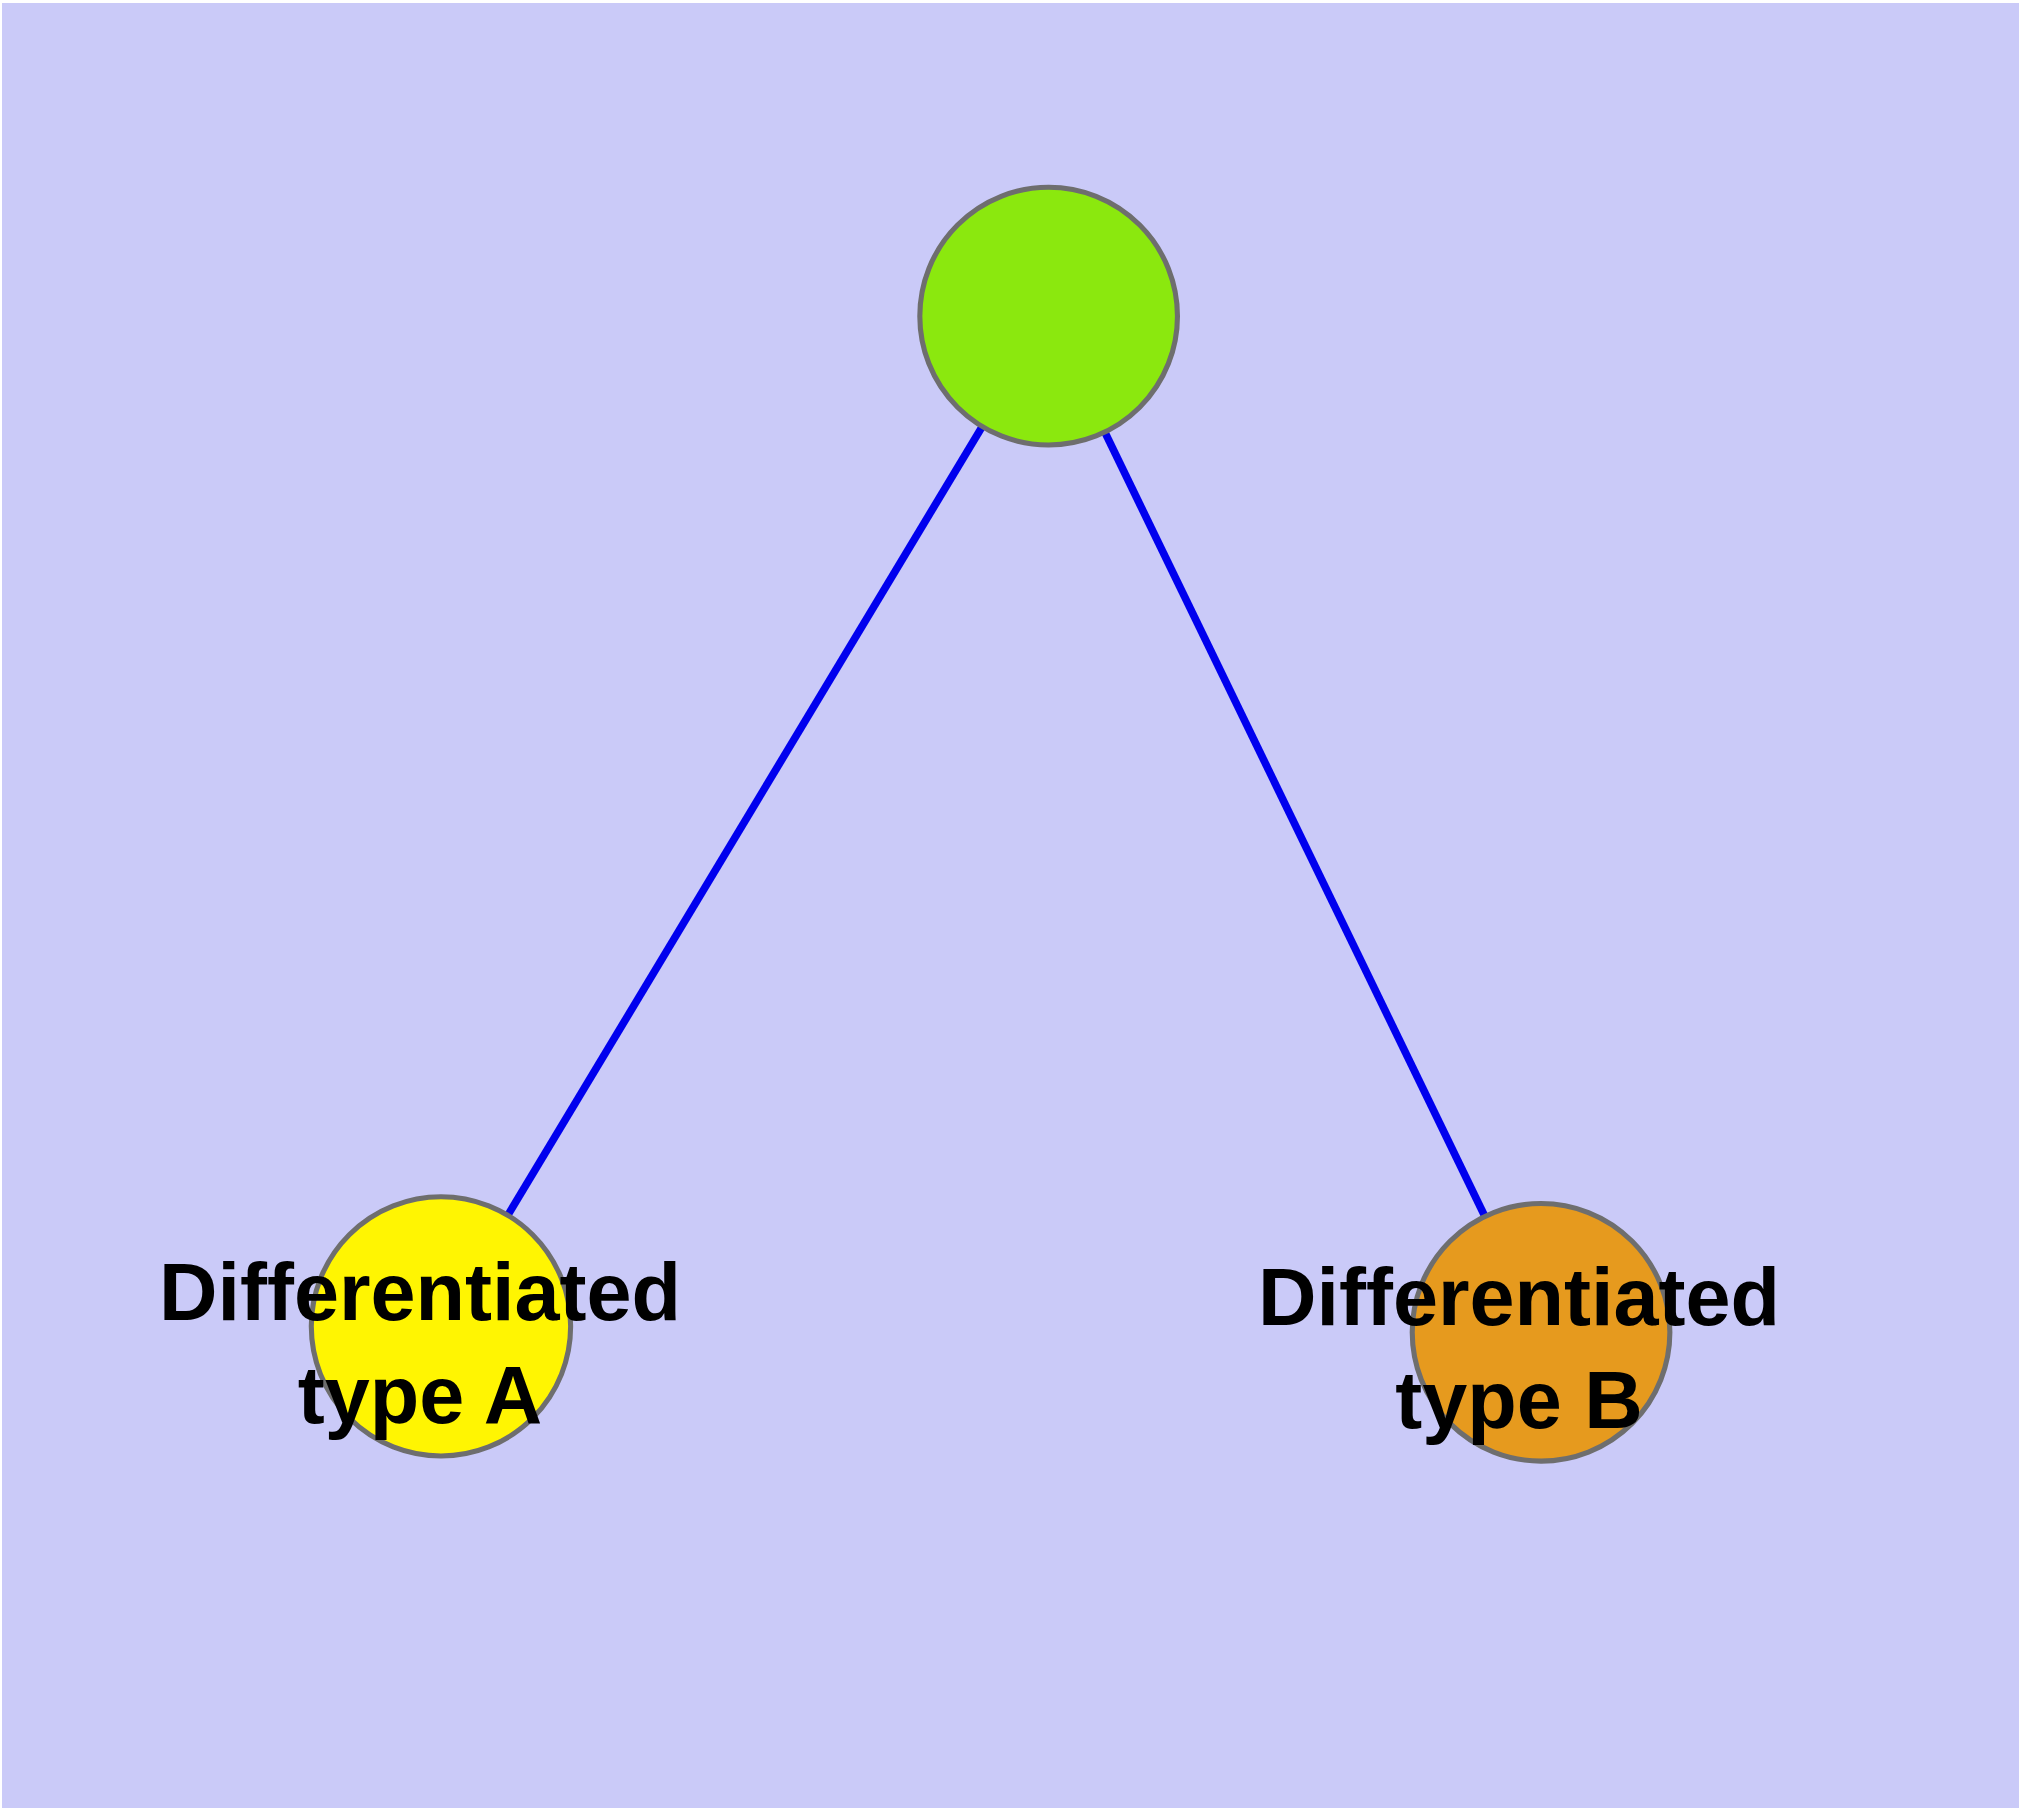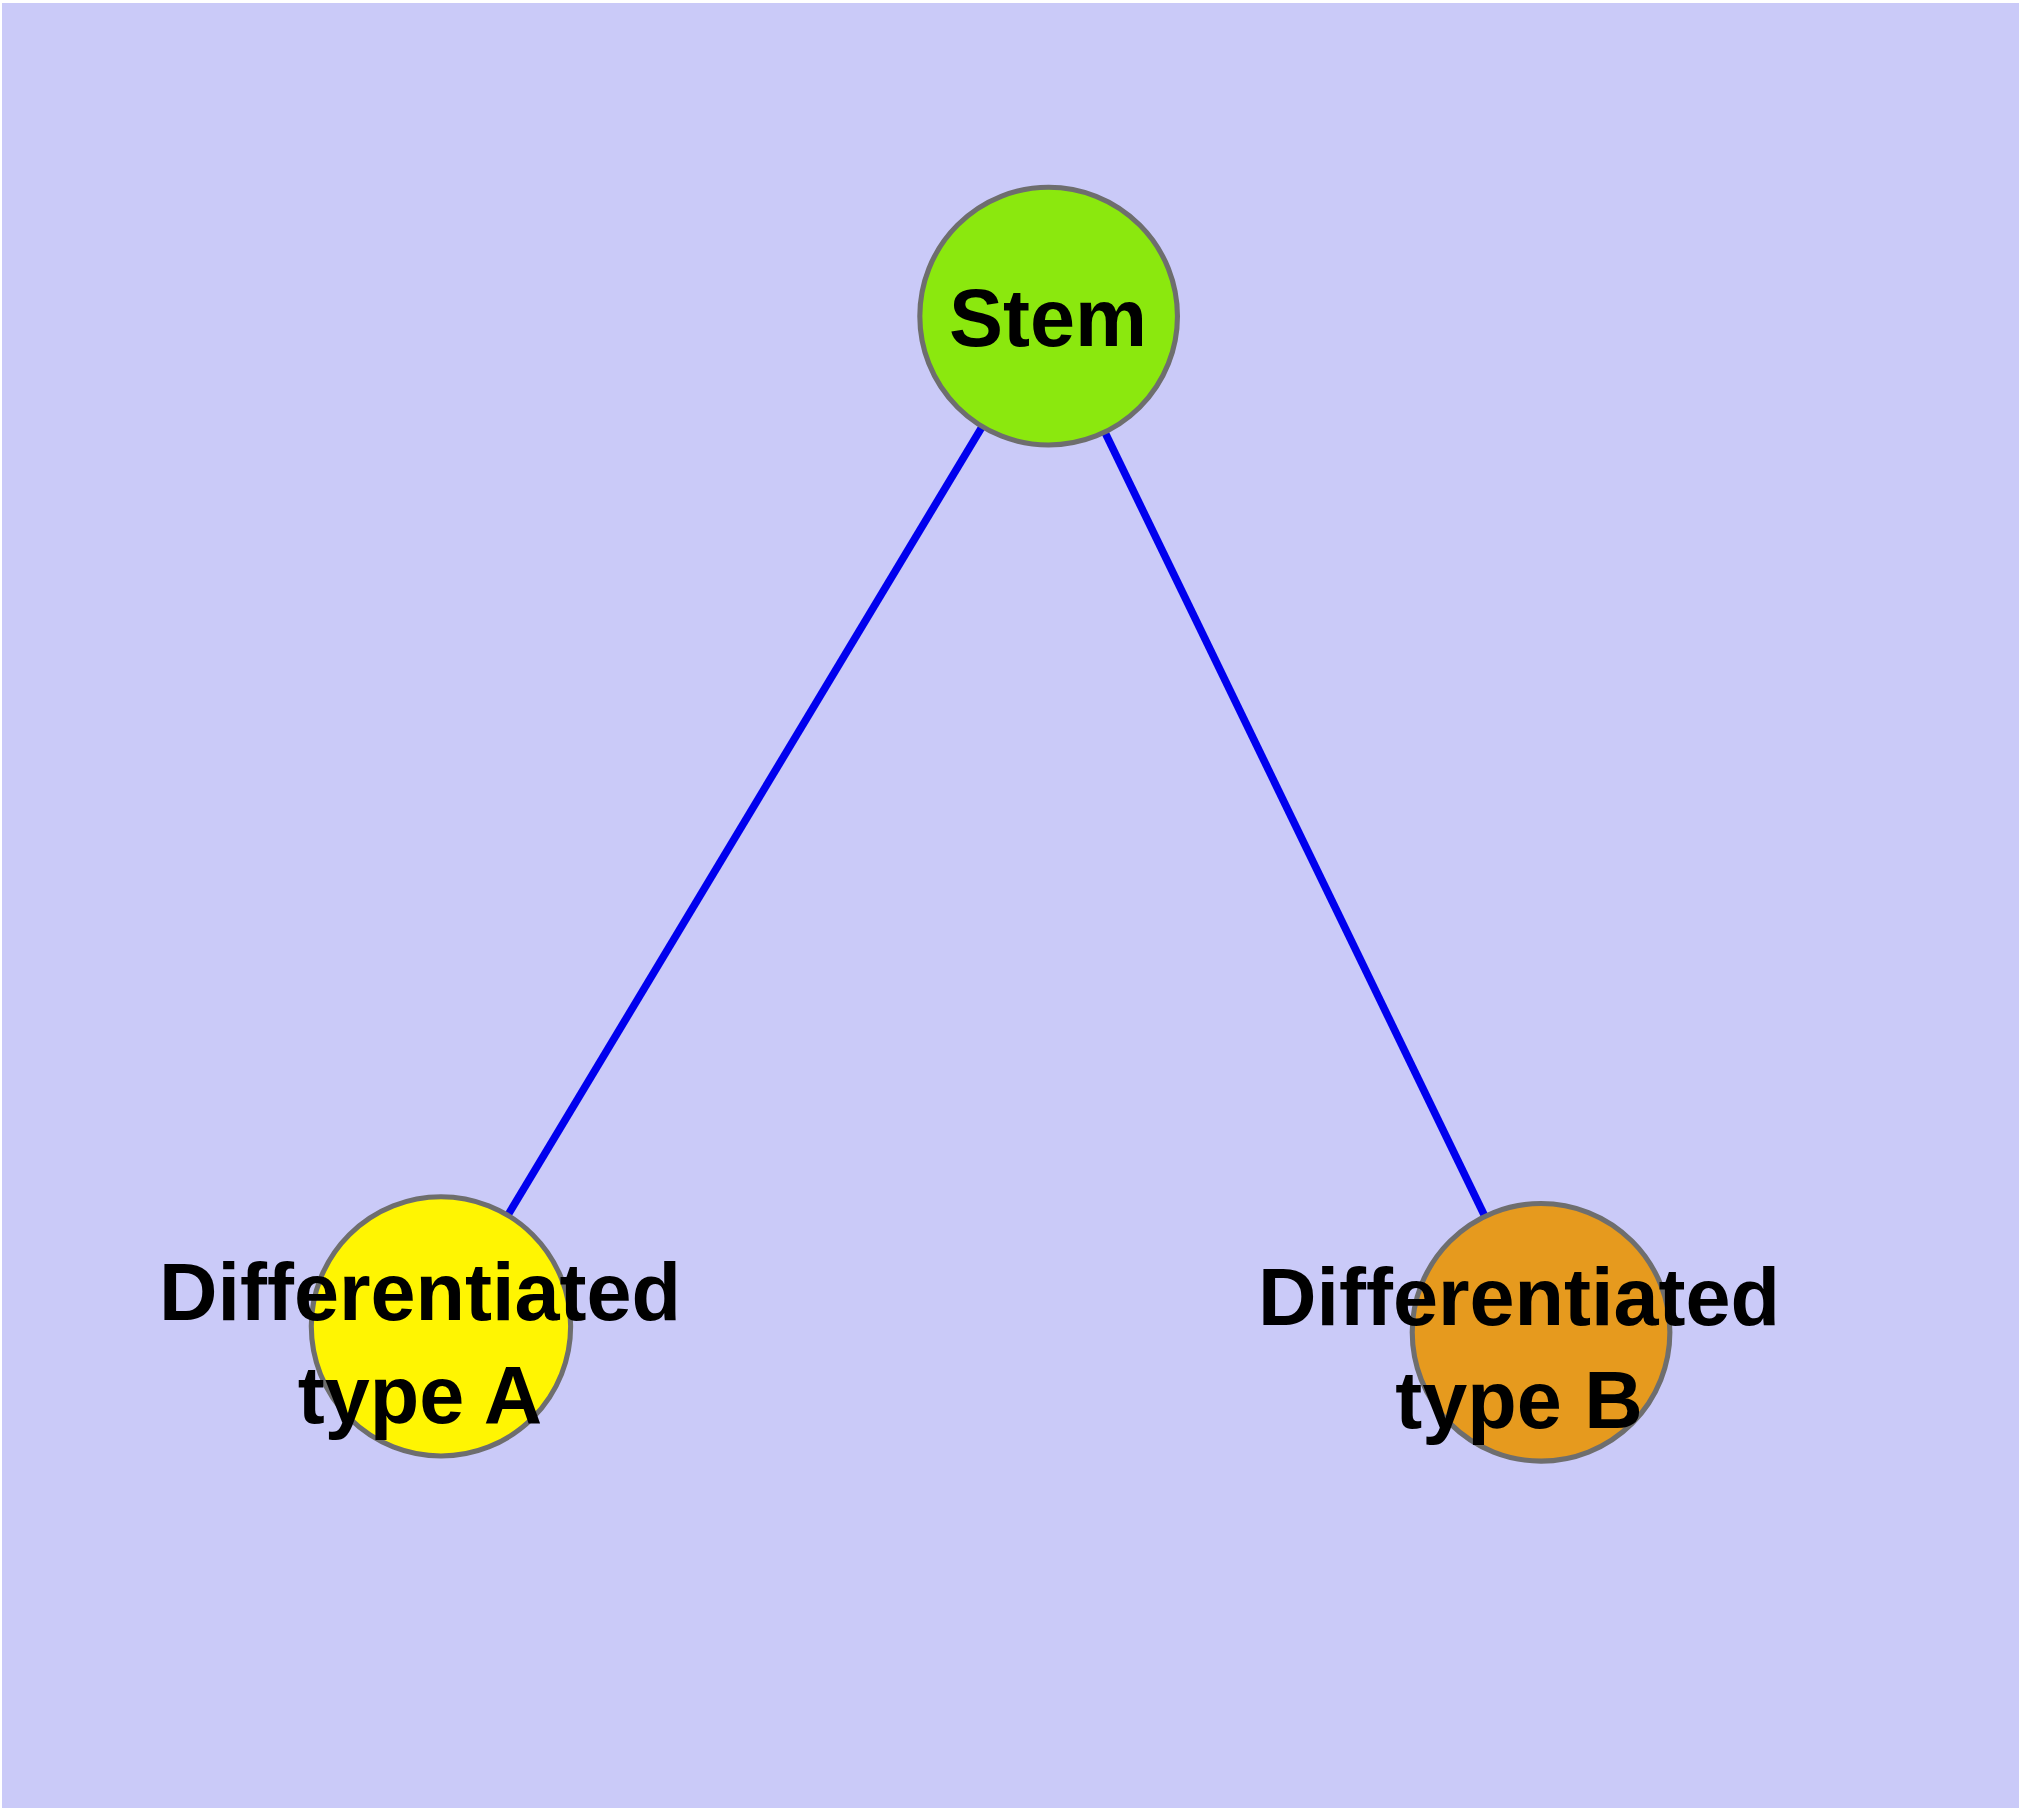--- a/index.html
+++ b/index.html
@@ -63,21 +63,20 @@
 
     <line class="edge" x1="1237" y1="373" x2="1818" y2="1572" stroke="#0000EE"></line>
 
     <circle class="node-circle" cx="1237" cy="373" r="152" fill="#8BE80E"></circle>
 
     <circle class="node-circle" cx="520" cy="1565" r="153" fill="#FFF502"></circle>
 
     <circle class="node-circle" cx="1818" cy="1572" r="152" fill="#E69A1E"></circle>
   </svg>
 
-  <div class="node-label" style="left:1048px; top:318px;">Stem</div>
 
   <div class="node-label" style="left:420px; top:1344px;">Differentiated
 type A</div>
 
   <div class="node-label" style="left:1519px; top:1349px;">Differentiated
 type B</div>
 
 </div>
 
 

